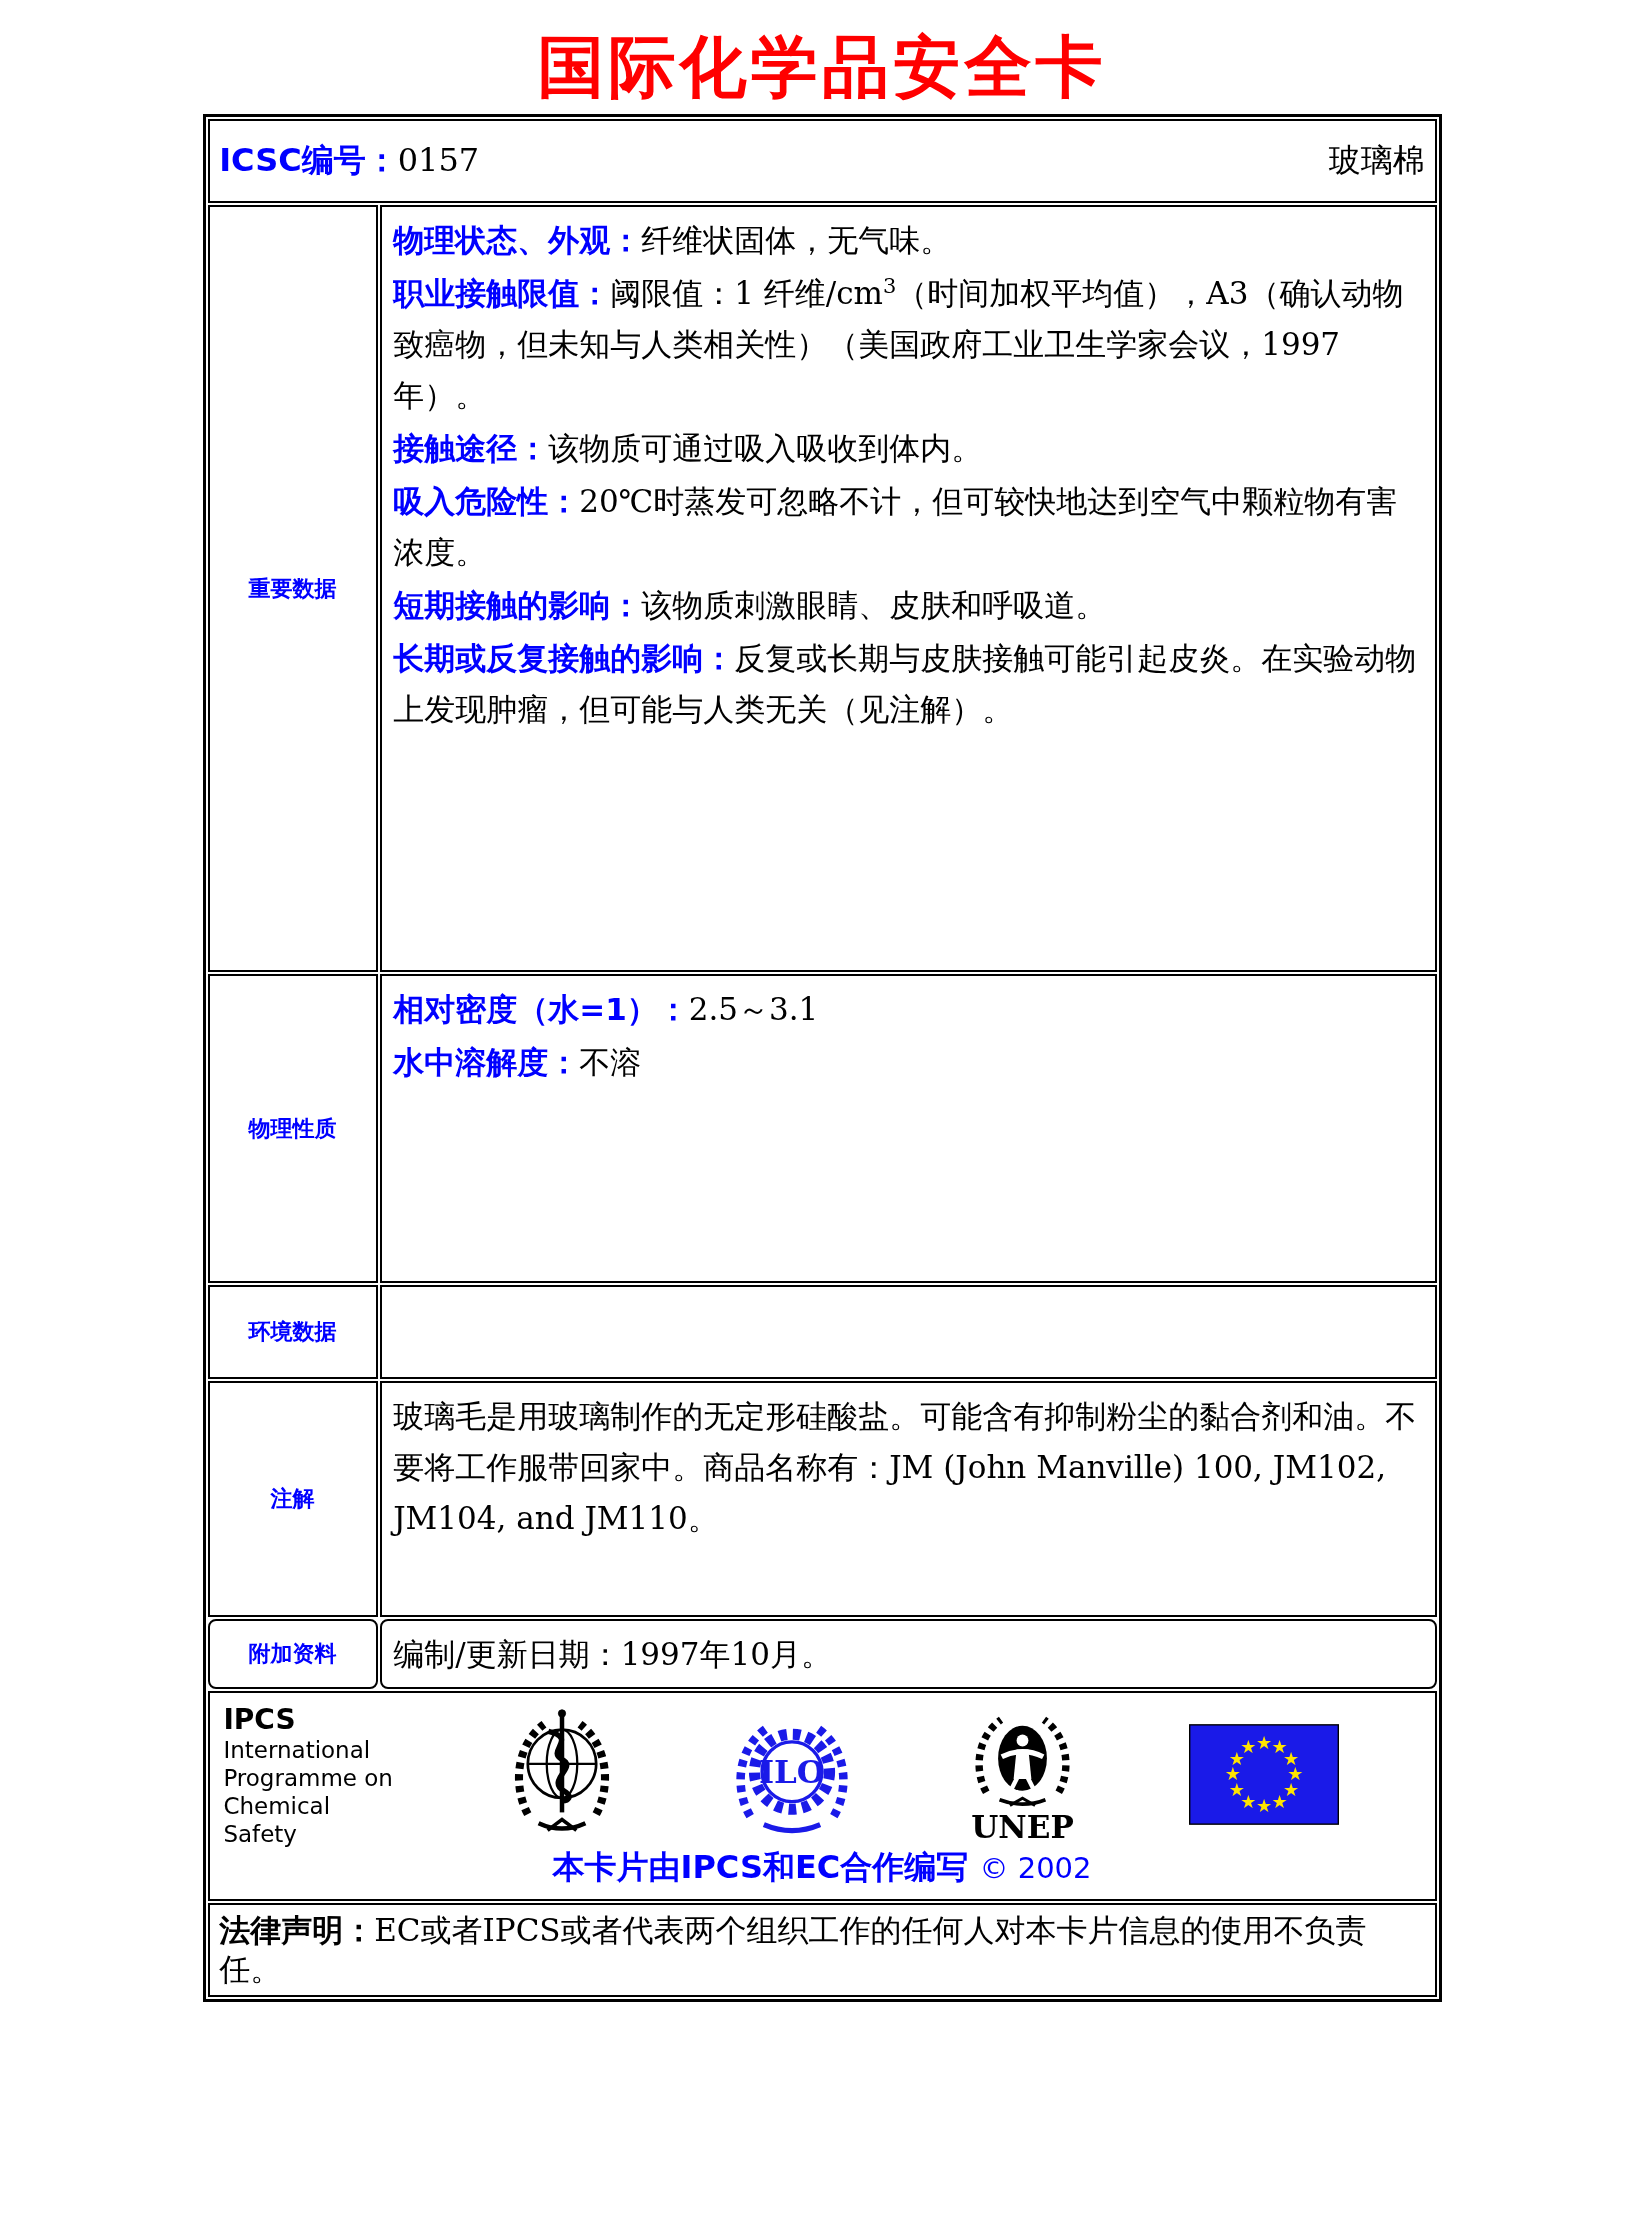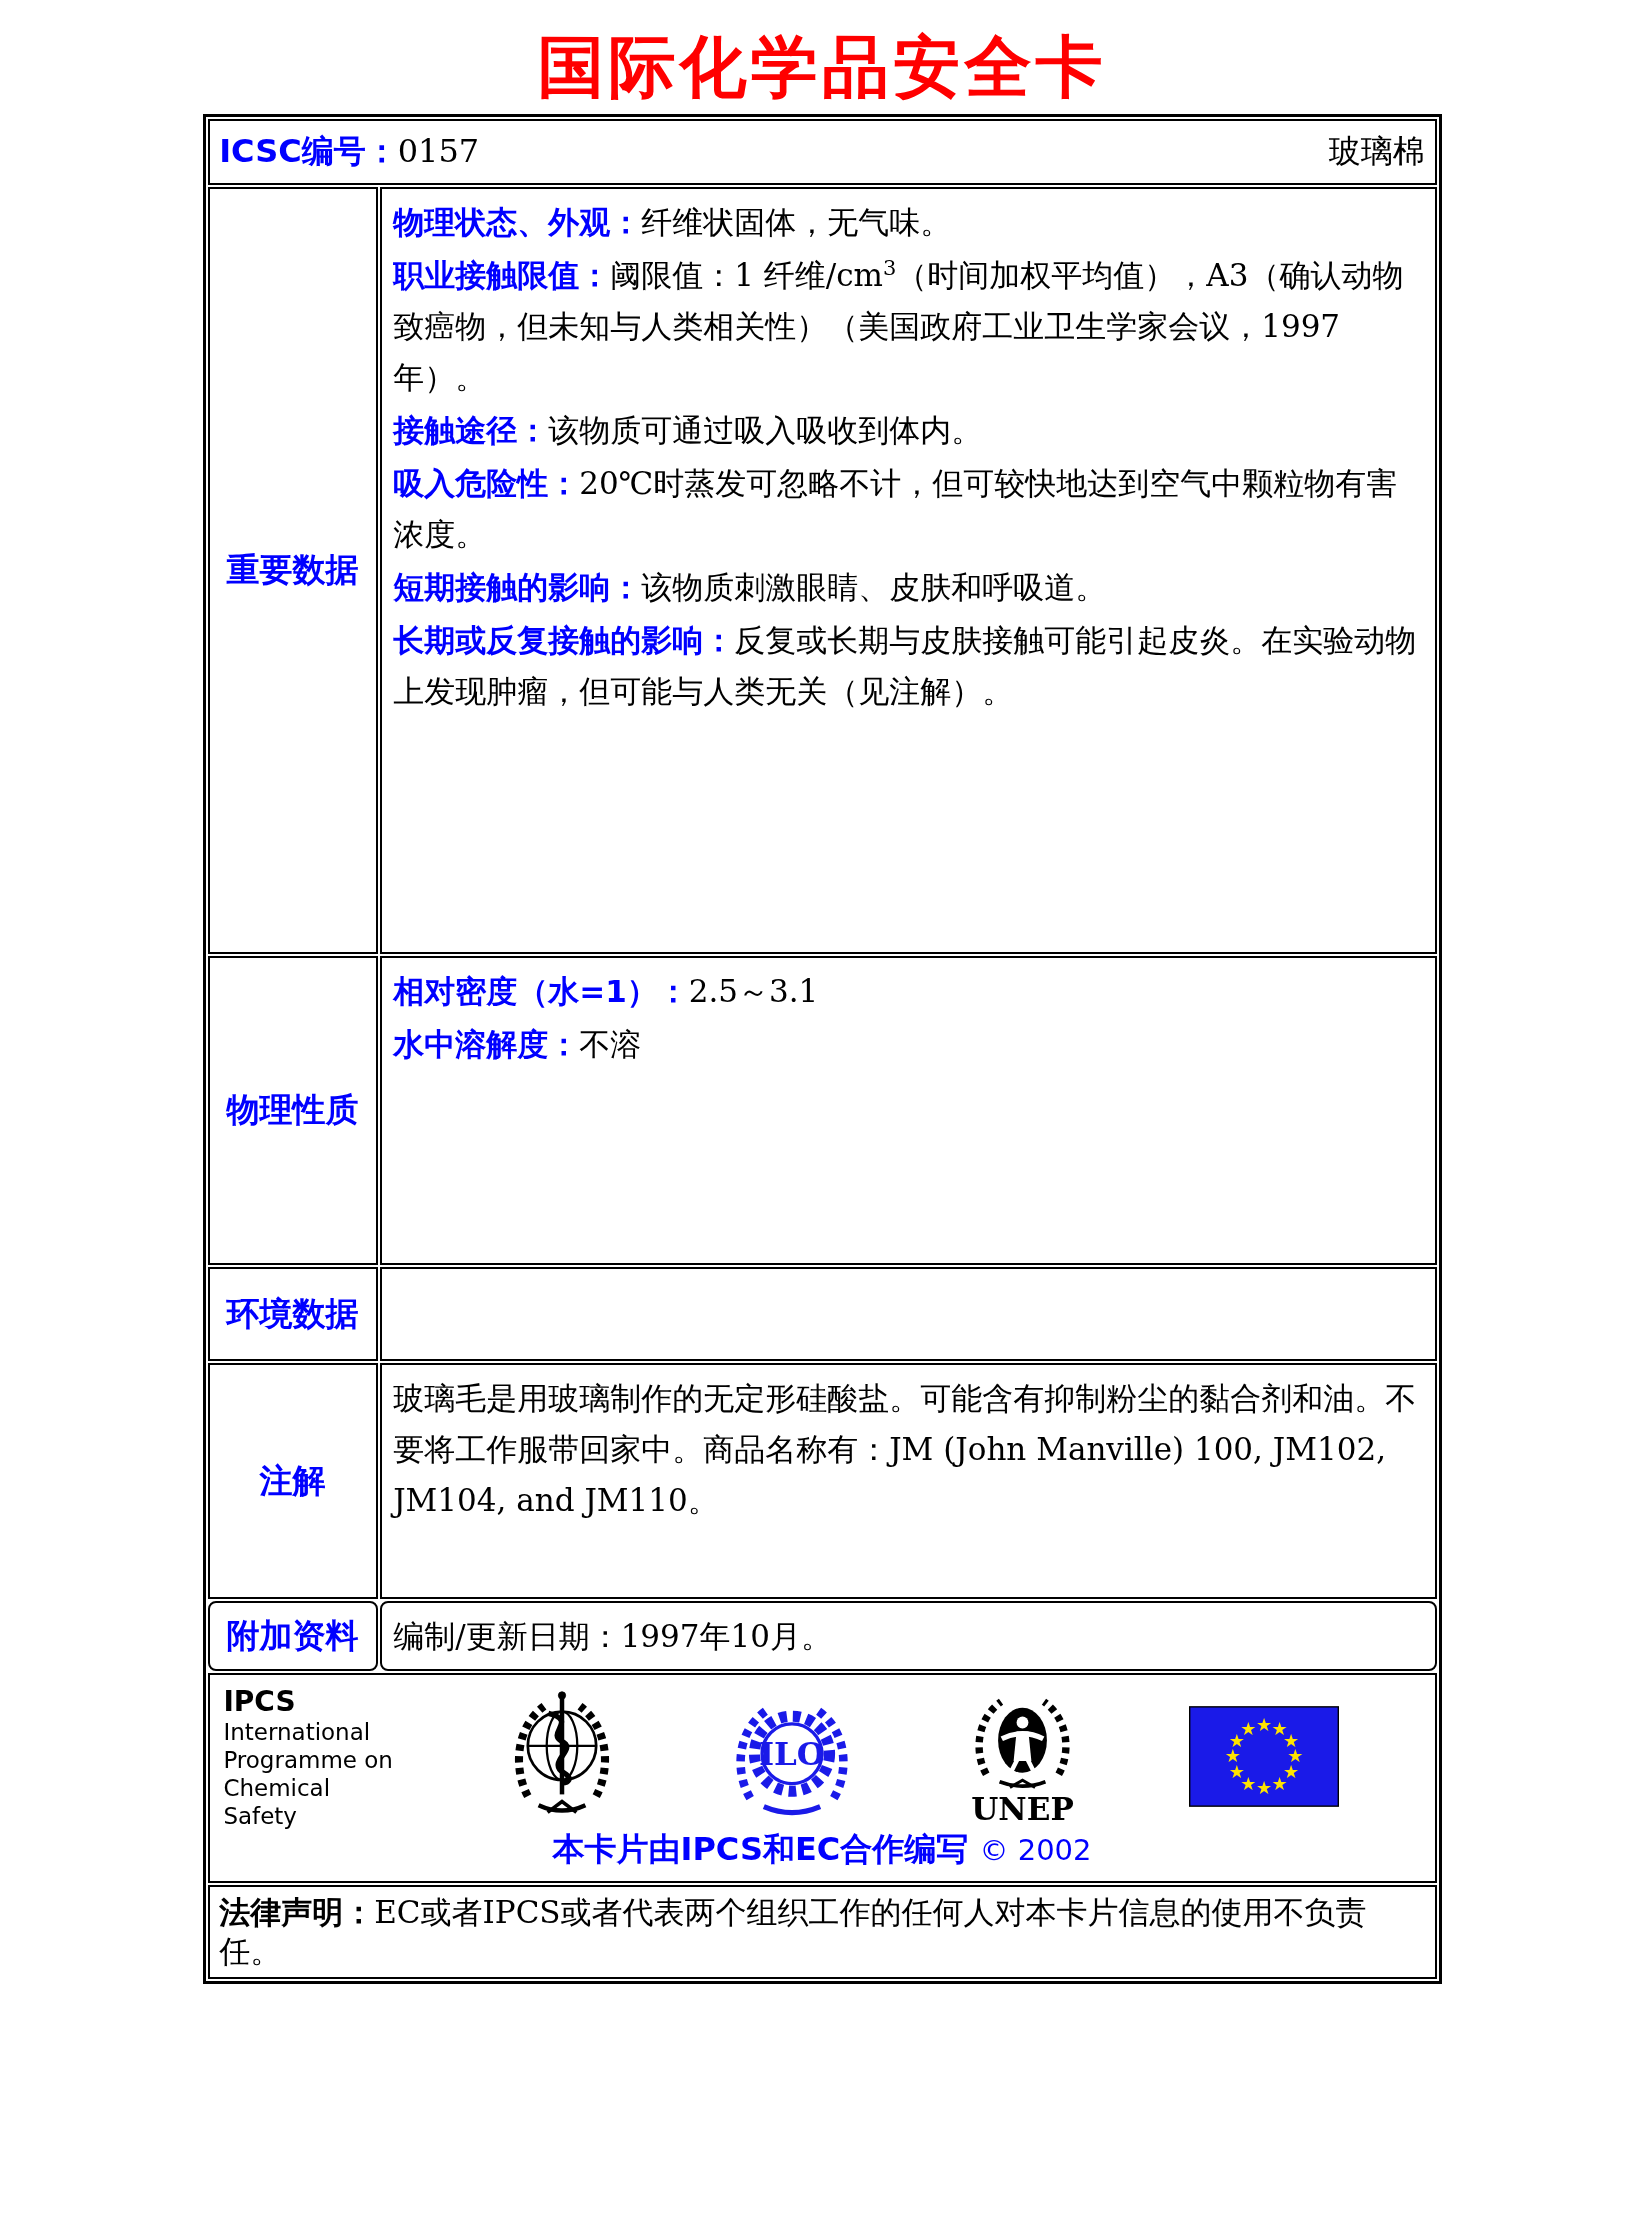--- a/index.html
+++ b/index.html
@@ -35,24 +35,24 @@
     border-spacing:2.8px;
     border-collapse:separate;
     table-layout:fixed;
     background:#fff;
   }
   td{border:2.1px solid #000;padding:5.6px 9.7px;vertical-align:top;background:#fff;}
   td.rowlabel{
     vertical-align:middle;text-align:center;
     color:var(--accent);
     font-family:"DejaVu Sans","Liberation Sans",sans-serif;
-    font-weight:bold;font-size:33px;
+    font-weight:bold;font-size:22px;
     padding:6px;
   }
-  tr.r-icsc    td{height:66px;vertical-align:middle;}
+  tr.r-icsc    td{height:84px;vertical-align:middle;}
   tr.r-important td{height:767px;}
   tr.r-physical  td{height:309px;}
   tr.r-env       td{height:94px;}
   tr.r-notes     td{height:236px;}
   tr.r-add       td{height:49px;vertical-align:middle;border-radius:8px;}
   tr.r-logos     td{height:194px;vertical-align:middle;}
   tr.r-legal     td{height:59px;vertical-align:middle;}
 
   .icsc-line{display:flex;justify-content:space-between;align-items:center;font-size:32px;}
   .blue-label{

